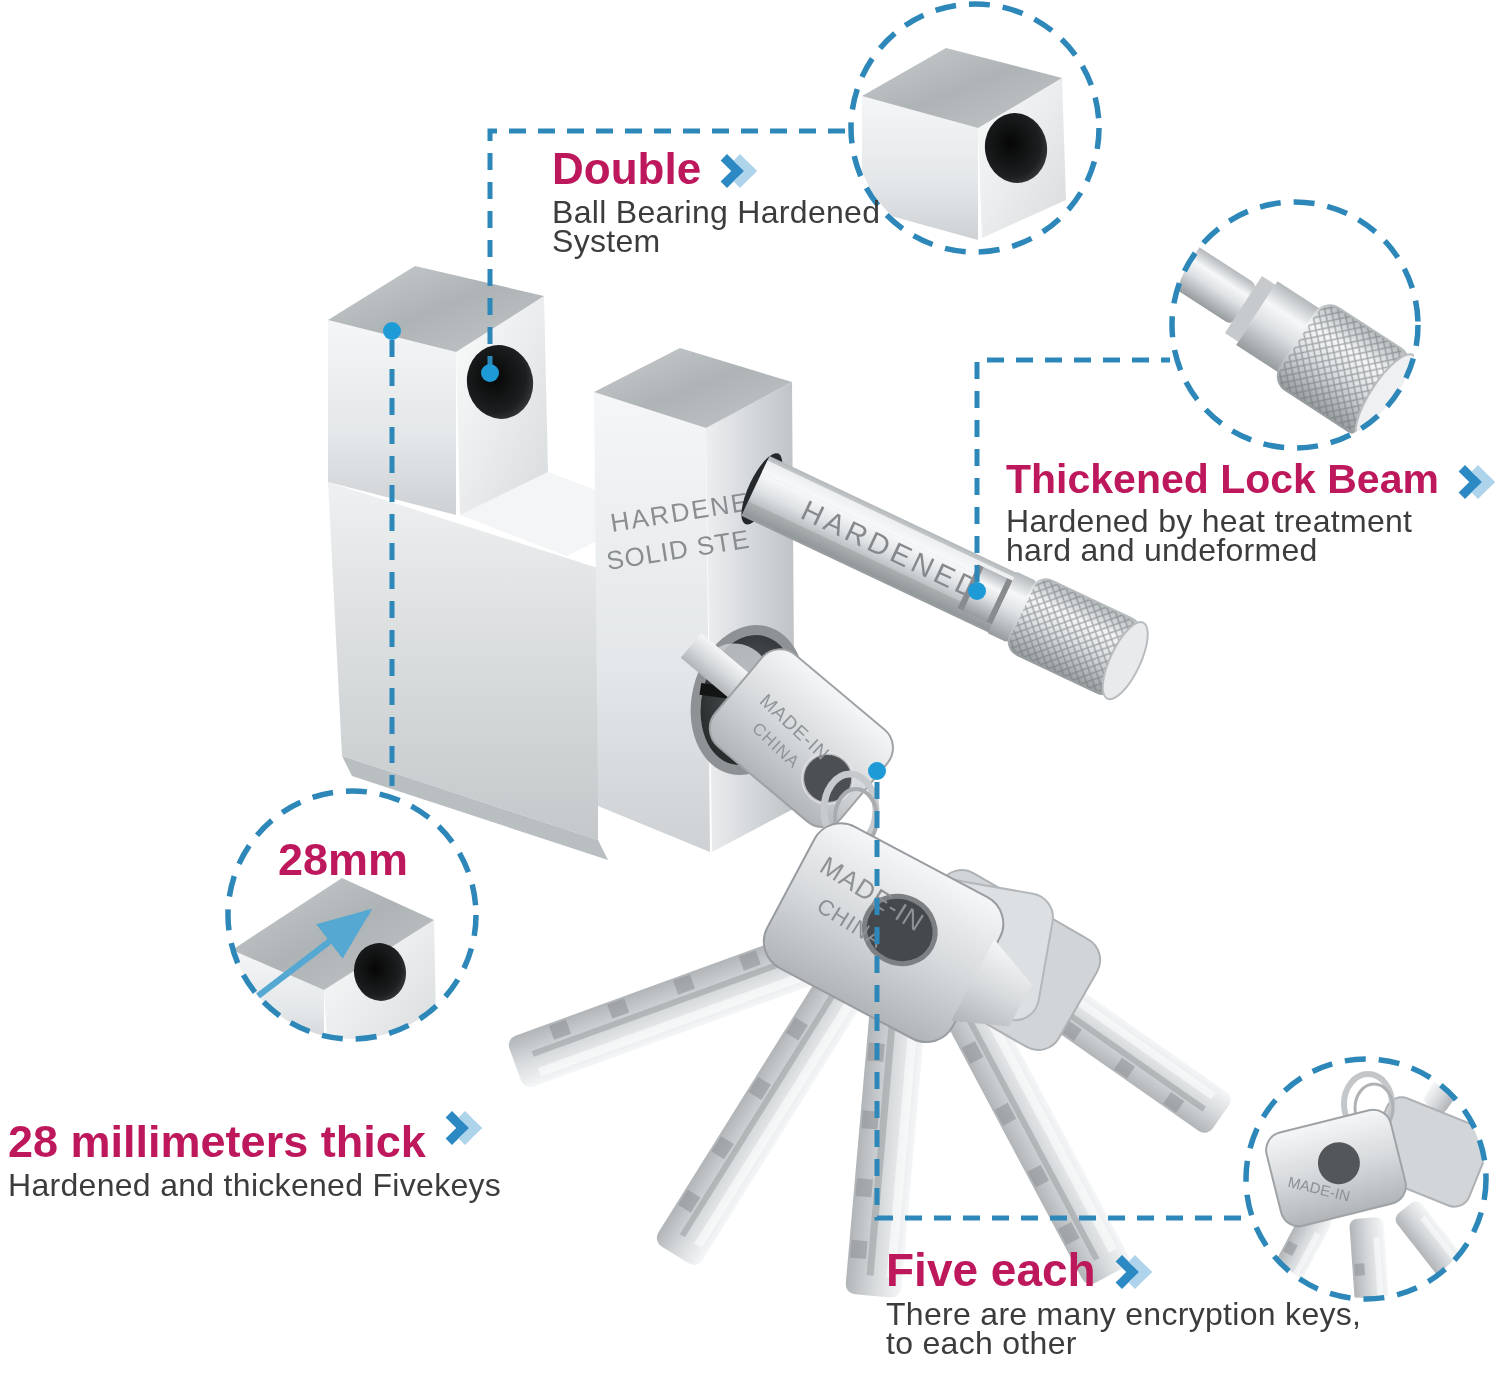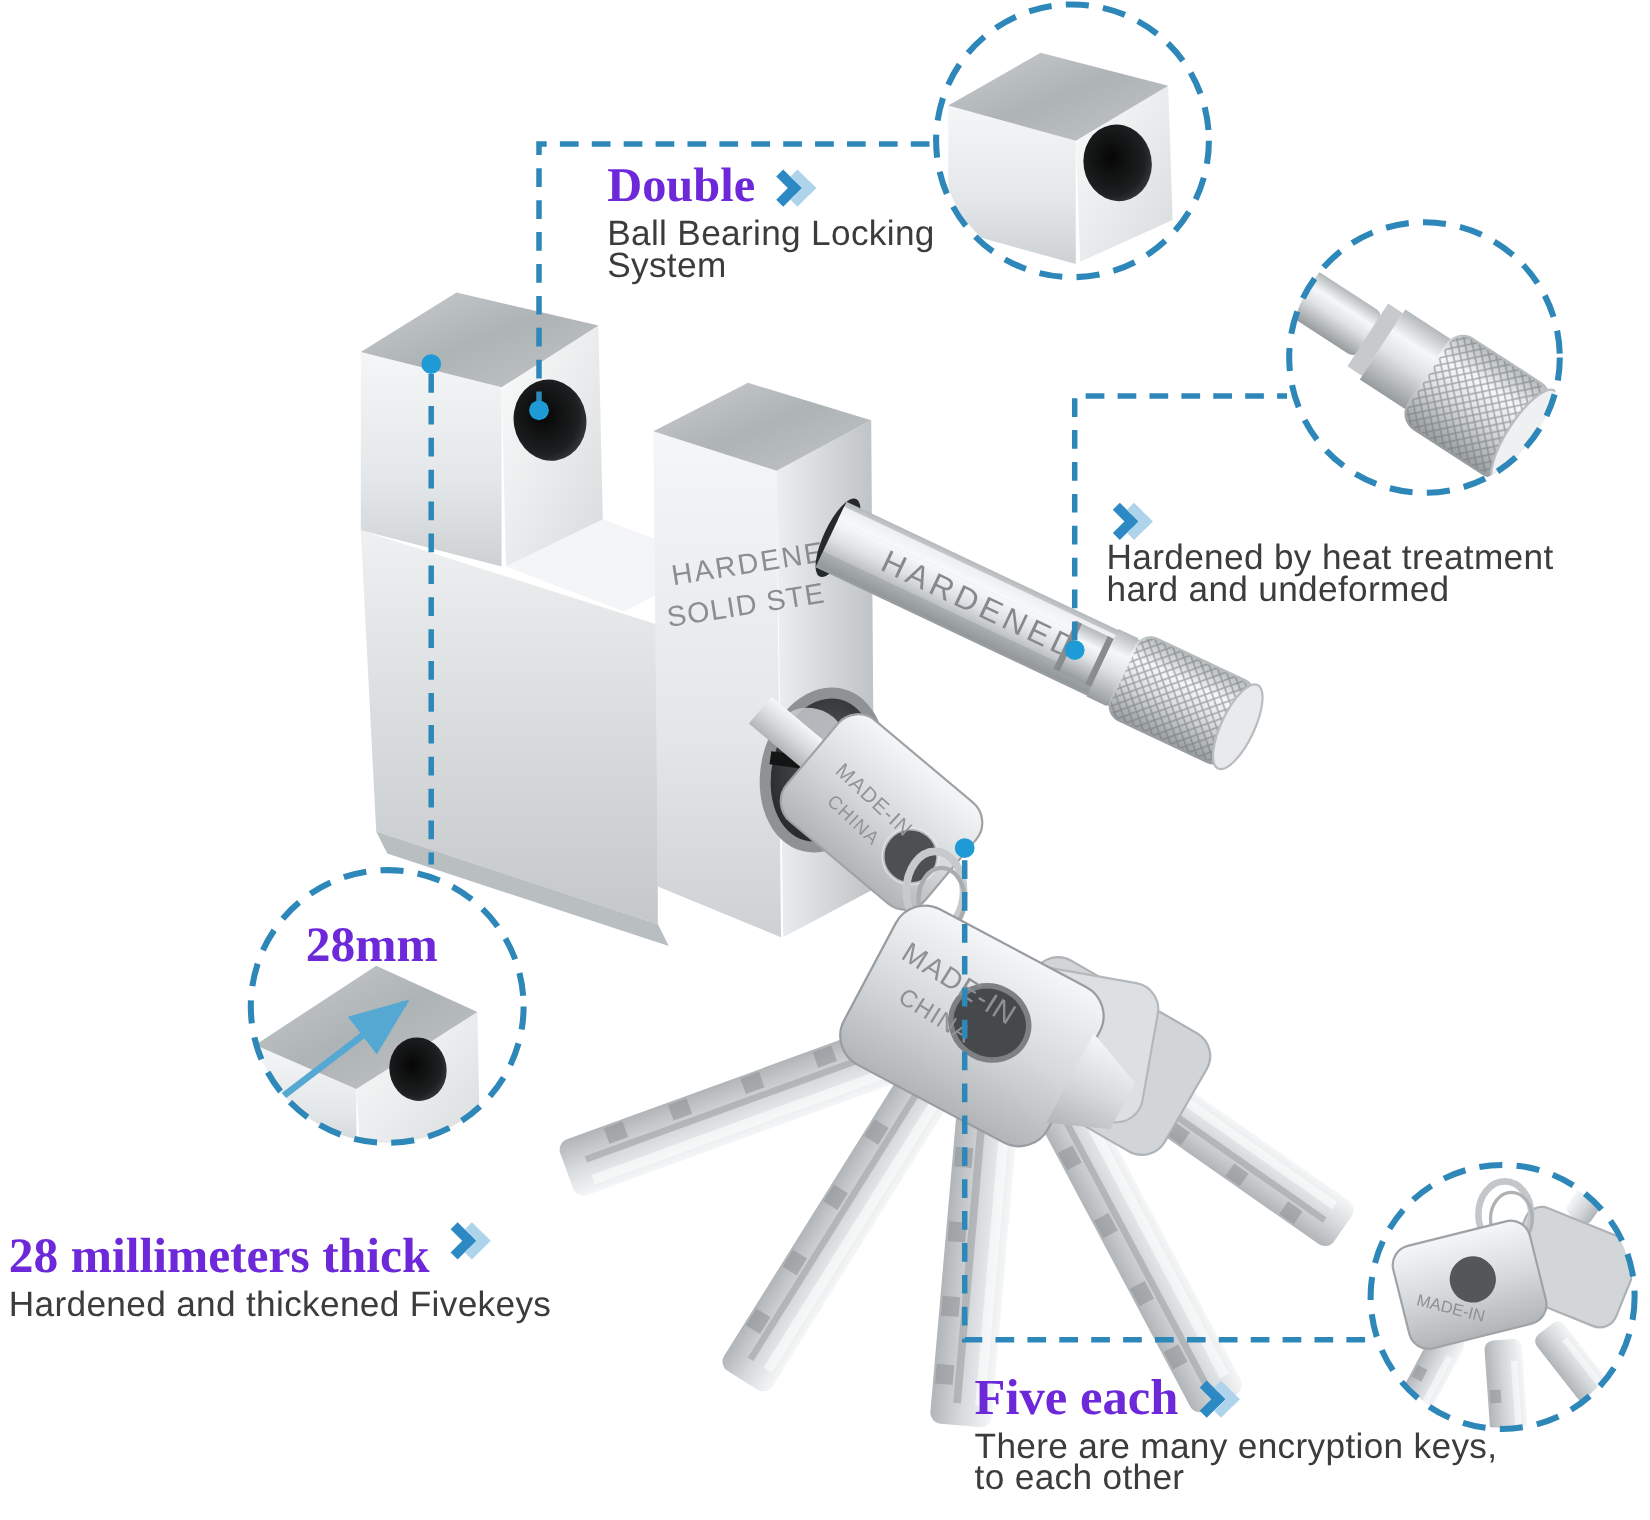--- a/index.html
+++ b/index.html
@@ -1,21 +1,21 @@
 <!DOCTYPE html>
 <html><head>
 <meta charset="utf-8">
 <style>
   html,body{margin:0;padding:0;background:#ffffff;}
   #stage{position:relative;width:1500px;height:1382px;background:#ffffff;overflow:hidden;
          font-family:"Liberation Sans","DejaVu Sans",sans-serif;}
   #art{position:absolute;left:0;top:0;}
   .label{position:absolute;}
   .t-row{display:flex;align-items:center;gap:14px;}
-  .title{font-family:Liberation Serif, serif;font-weight:bold;color:#6d28d9;
+  .title{font-family:Liberation Sans, sans-serif;font-weight:bold;color:#be185d;
          line-height:1.05;white-space:nowrap;}
   .sub{color:#3c3c3c;line-height:29px;font-size:32px;letter-spacing:.3px;white-space:nowrap;}
   .chevs{display:inline-flex;align-items:center;margin-top:4px;}
   .chev{display:inline-block;width:15px;height:15px;border-style:solid;border-width:9px 9px 0 0;
         transform:rotate(45deg);}
   .c1{border-color:#2c89c3;}
   .c2{border-color:#aed4ec;margin-left:-11px;}
   #lbl-double .title{font-size:44px;}
   #lbl-beam .title{font-size:41px;}
   #lbl-thick .title{font-size:45px;margin-top:32px;}
@@ -306,27 +306,28 @@
 
   <div class="label" id="lbl-double" style="left:552px;top:146px;">
     <div class="t-row">
       <span class="title">Double</span>
       <span class="chevs">
           <i class="chev c1"></i>
           <i class="chev c2"></i>
         </span>
     </div>
     <div class="sub">
-      <div>Ball Bearing Locking</div>
+      <div>Ball Bearing Hardened</div>
       <div>System</div>
     </div>
   </div>
 
   <div class="label" id="lbl-beam" style="left:1006px;top:458px;">
     <div class="t-row">
+      <span class="title">Thickened Lock Beam</span>
       <span class="chevs">
           <i class="chev c1"></i>
           <i class="chev c2"></i>
         </span>
     </div>
     <div class="sub">
       <div>Hardened by heat treatment</div>
       <div>hard and undeformed</div>
     </div>
   </div>

